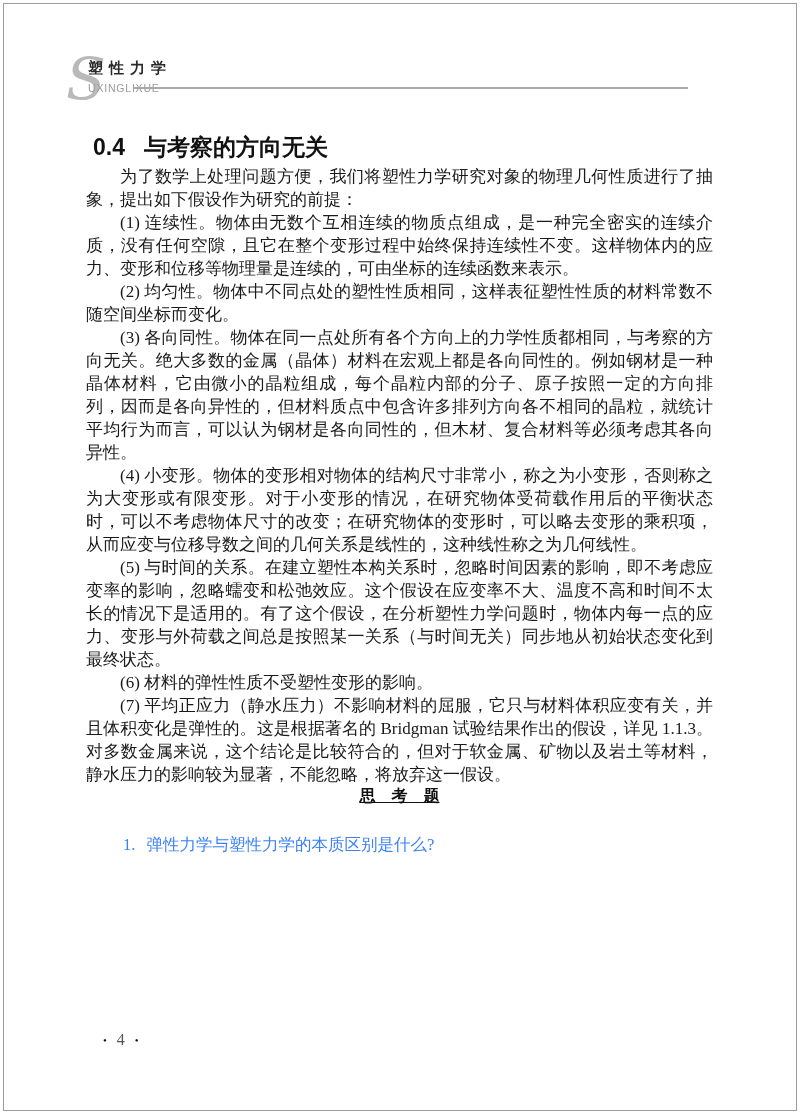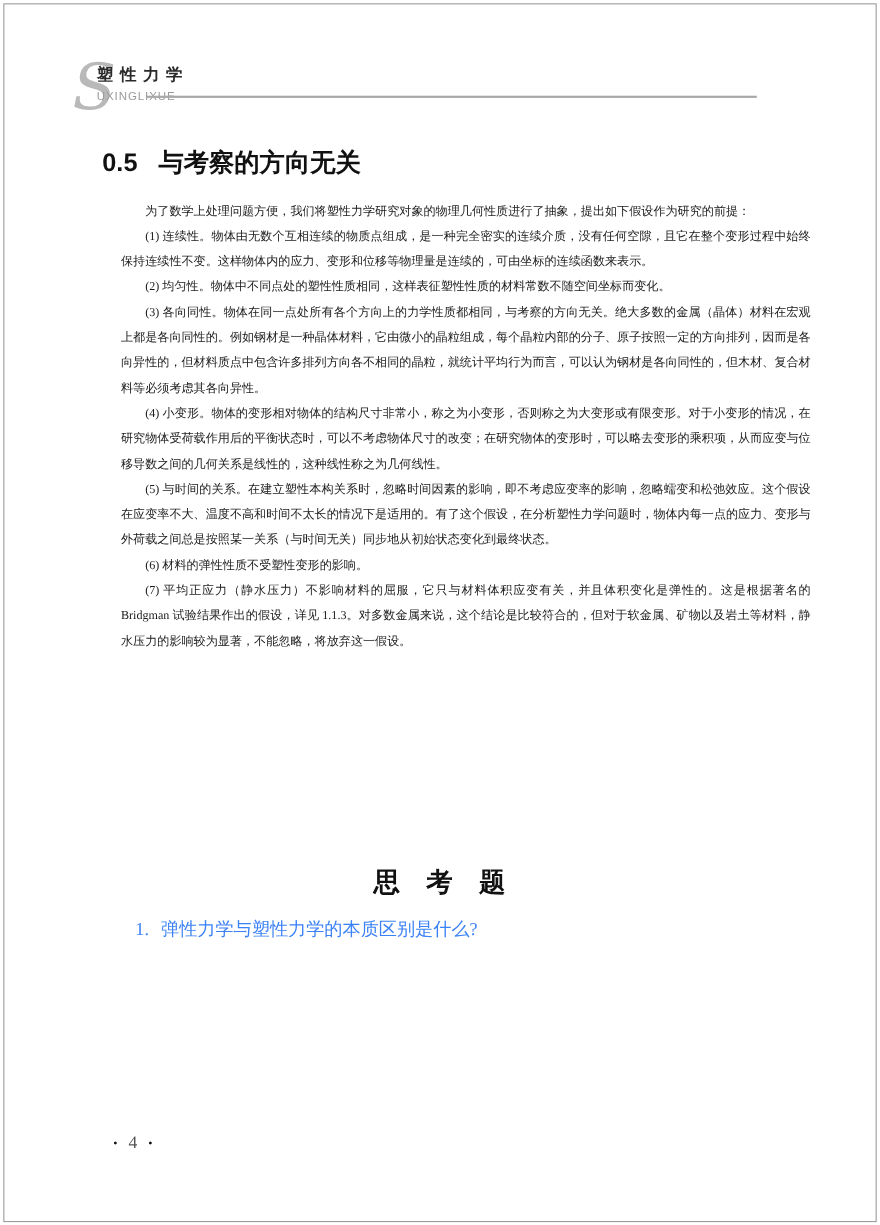--- a/index.html
+++ b/index.html
@@ -45,34 +45,33 @@
   
   .section-title {
     position: absolute; left: 93px; top: 132px;
     font-family: "Liberation Sans", sans-serif;
     font-weight: bold; font-size: 23px; color: #111;
     white-space: nowrap;
   }
   .section-number { margin-right: 19px; }
   
   .body-text {
-    position: absolute; left: 86px; top: 181px;
+    position: absolute; left: 86px; top: 165px;
     width: 627px;
-    font-size: 11px; line-height: 23px;
+    font-size: 17px; line-height: 23px;
     text-align: justify;
     color: #1a1a1a;
-    margin-left: 24px;
   }
   .body-text p { margin: 0; text-indent: 2em; }
   
   .exercises-heading {
     position: absolute; left: 86px; top: 786px;
     width: 627px; text-align: center;
     font-family: "Liberation Sans", sans-serif;
-    font-weight: bold; font-size: 24px; color: #111;
+    font-weight: bold; font-size: 16px; color: #111; text-decoration: underline;
   }
   .questions {
     position: absolute; left: 123px; top: 831px;
     font-size: 16.5px; line-height: 28px; color: #3b82f6;
   }
   .question-row { white-space: nowrap; }
   .question-number { margin-right: 11px; }
   
   .footer {
     position: absolute; left: 103px; top: 1031px;
@@ -88,21 +87,21 @@
 <div class="page-frame"></div>
 
 <div class="logo-s">S</div>
 <div class="brand-text">
   <div class="brand-title">塑性力学</div>
   <div class="brand-subtitle">UXINGLIXUE</div>
 </div>
 <div class="header-rule"></div>
 
 <div class="section-title">
-  <span class="section-number">0.5</span><span>与考察的方向无关</span>
+  <span class="section-number">0.4</span><span>与考察的方向无关</span>
 </div>
 
 <div class="body-text">
   <p>为了数学上处理问题方便，我们将塑性力学研究对象的物理几何性质进行了抽象，提出如下假设作为研究的前提：</p>
   <p>(1) 连续性。物体由无数个互相连续的物质点组成，是一种完全密实的连续介质，没有任何空隙，且它在整个变形过程中始终保持连续性不变。这样物体内的应力、变形和位移等物理量是连续的，可由坐标的连续函数来表示。</p>
   <p>(2) 均匀性。物体中不同点处的塑性性质相同，这样表征塑性性质的材料常数不随空间坐标而变化。</p>
   <p>(3) 各向同性。物体在同一点处所有各个方向上的力学性质都相同，与考察的方向无关。绝大多数的金属（晶体）材料在宏观上都是各向同性的。例如钢材是一种晶体材料，它由微小的晶粒组成，每个晶粒内部的分子、原子按照一定的方向排列，因而是各向异性的，但材料质点中包含许多排列方向各不相同的晶粒，就统计平均行为而言，可以认为钢材是各向同性的，但木材、复合材料等必须考虑其各向异性。</p>
   <p>(4) 小变形。物体的变形相对物体的结构尺寸非常小，称之为小变形，否则称之为大变形或有限变形。对于小变形的情况，在研究物体受荷载作用后的平衡状态时，可以不考虑物体尺寸的改变；在研究物体的变形时，可以略去变形的乘积项，从而应变与位移导数之间的几何关系是线性的，这种线性称之为几何线性。</p>
   <p>(5) 与时间的关系。在建立塑性本构关系时，忽略时间因素的影响，即不考虑应变率的影响，忽略蠕变和松弛效应。这个假设在应变率不大、温度不高和时间不太长的情况下是适用的。有了这个假设，在分析塑性力学问题时，物体内每一点的应力、变形与外荷载之间总是按照某一关系（与时间无关）同步地从初始状态变化到最终状态。</p>
   <p>(6) 材料的弹性性质不受塑性变形的影响。</p>

